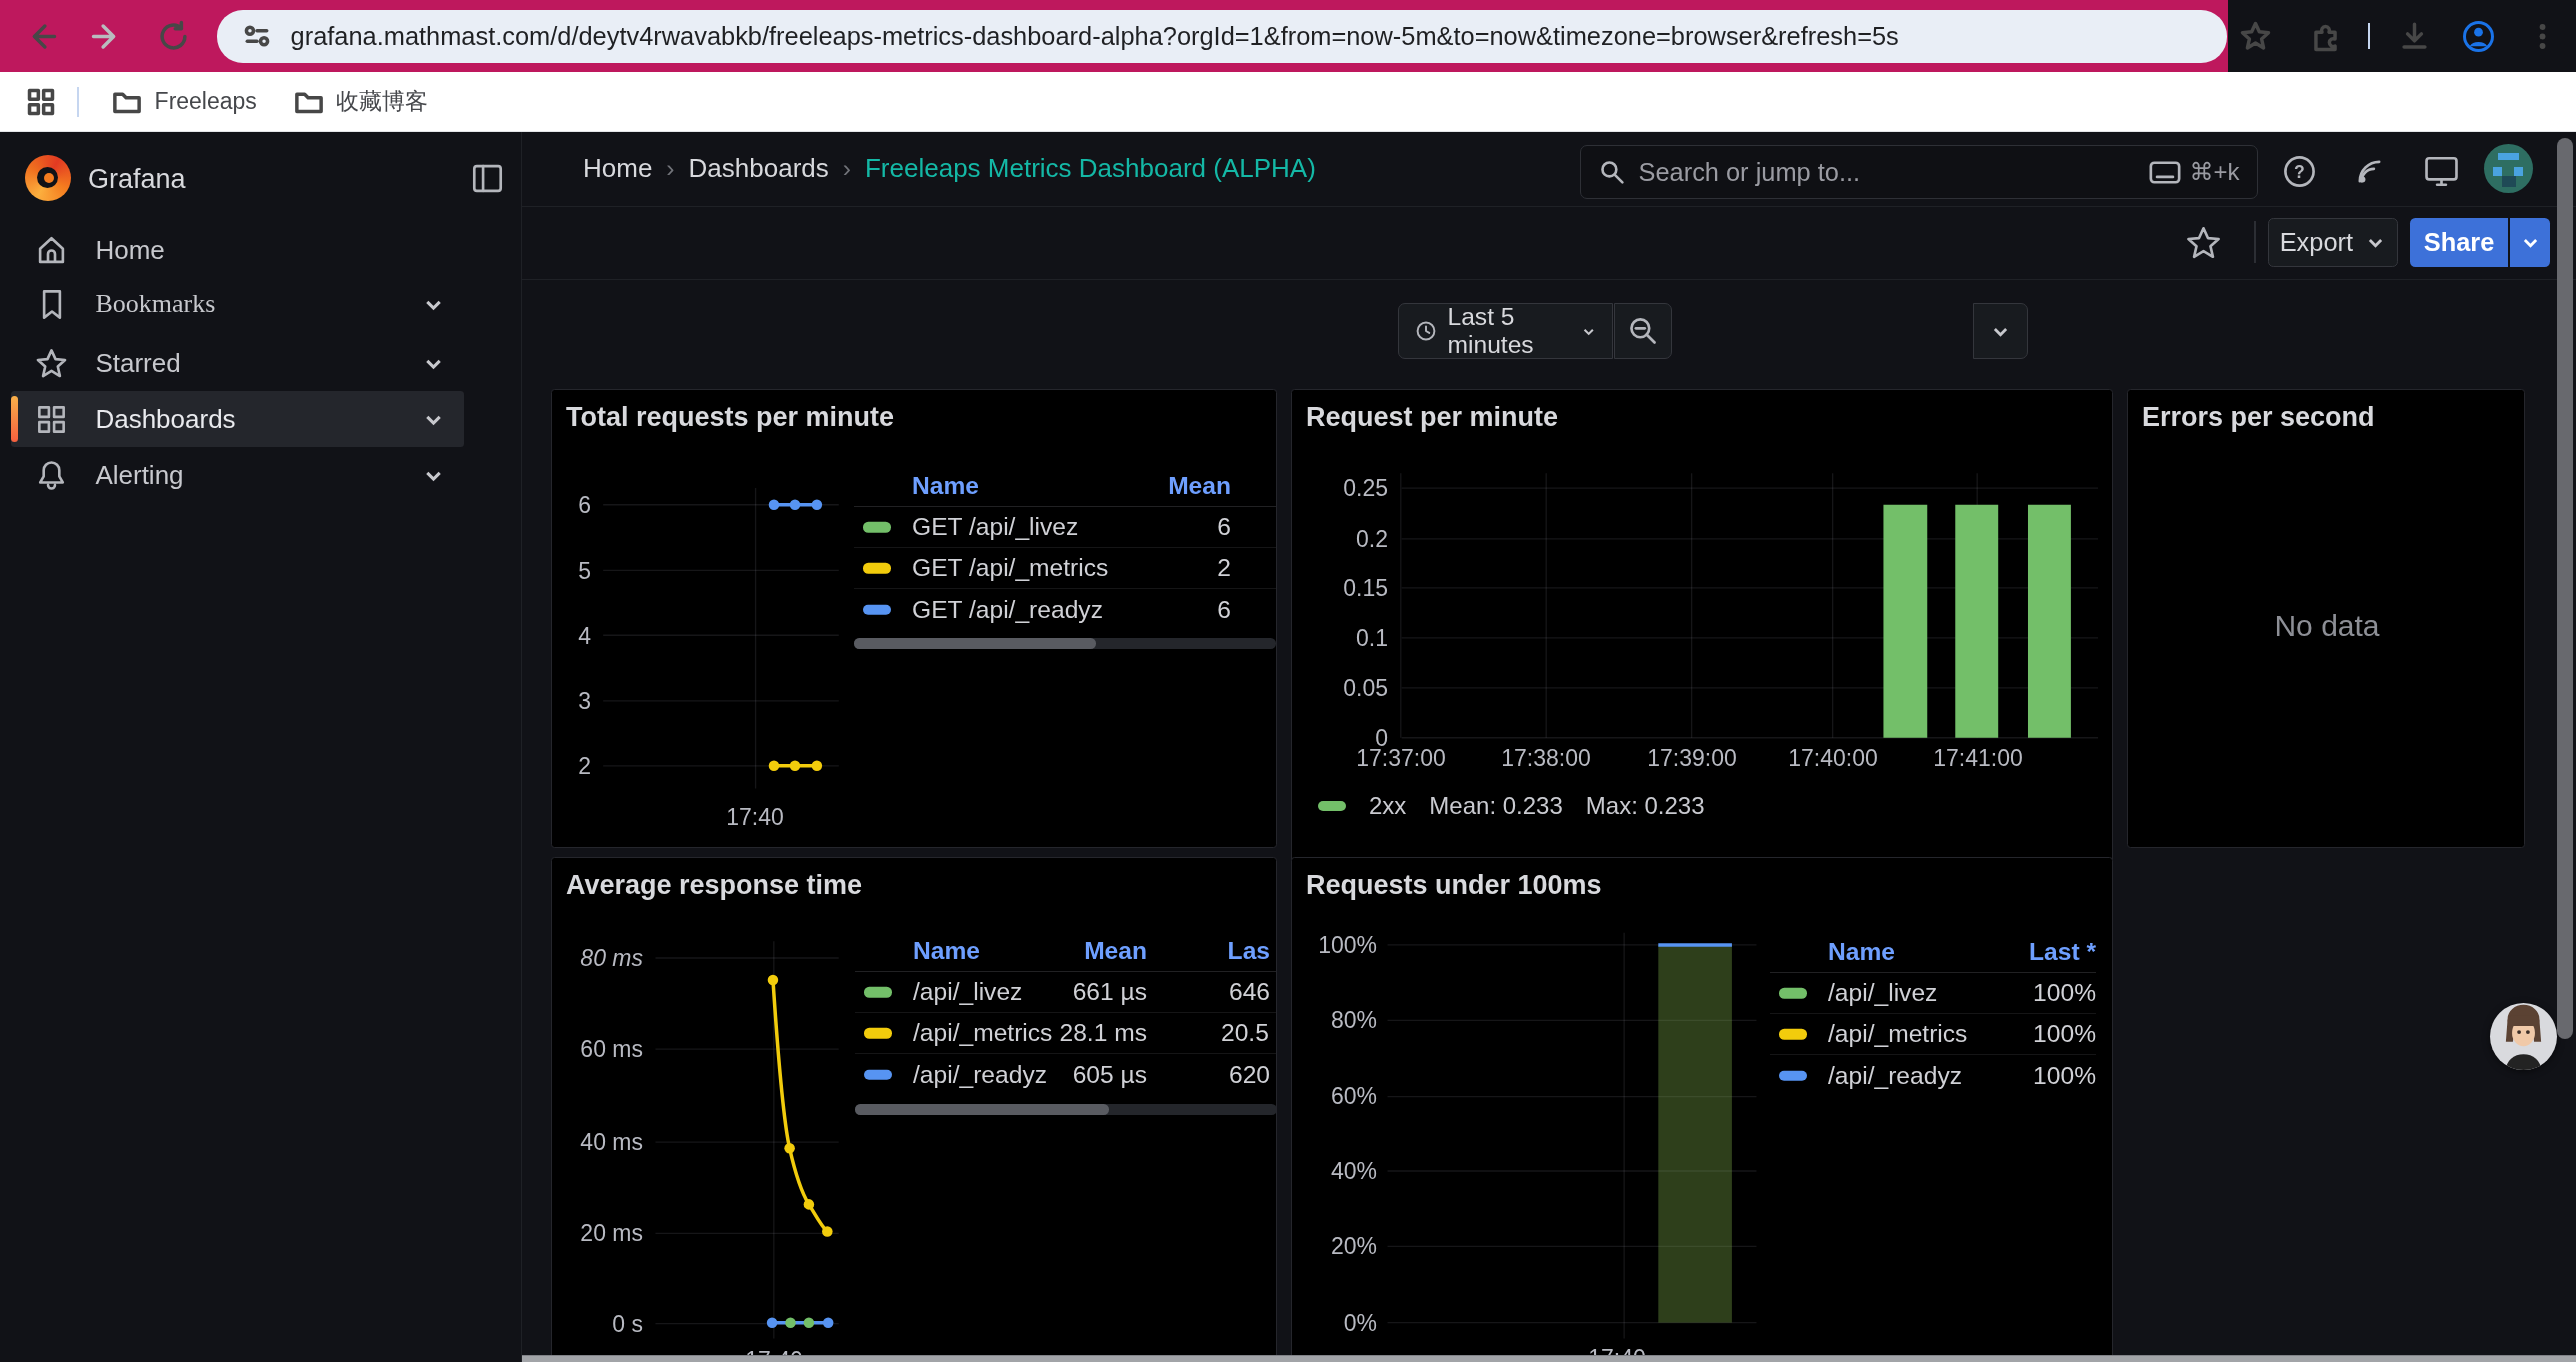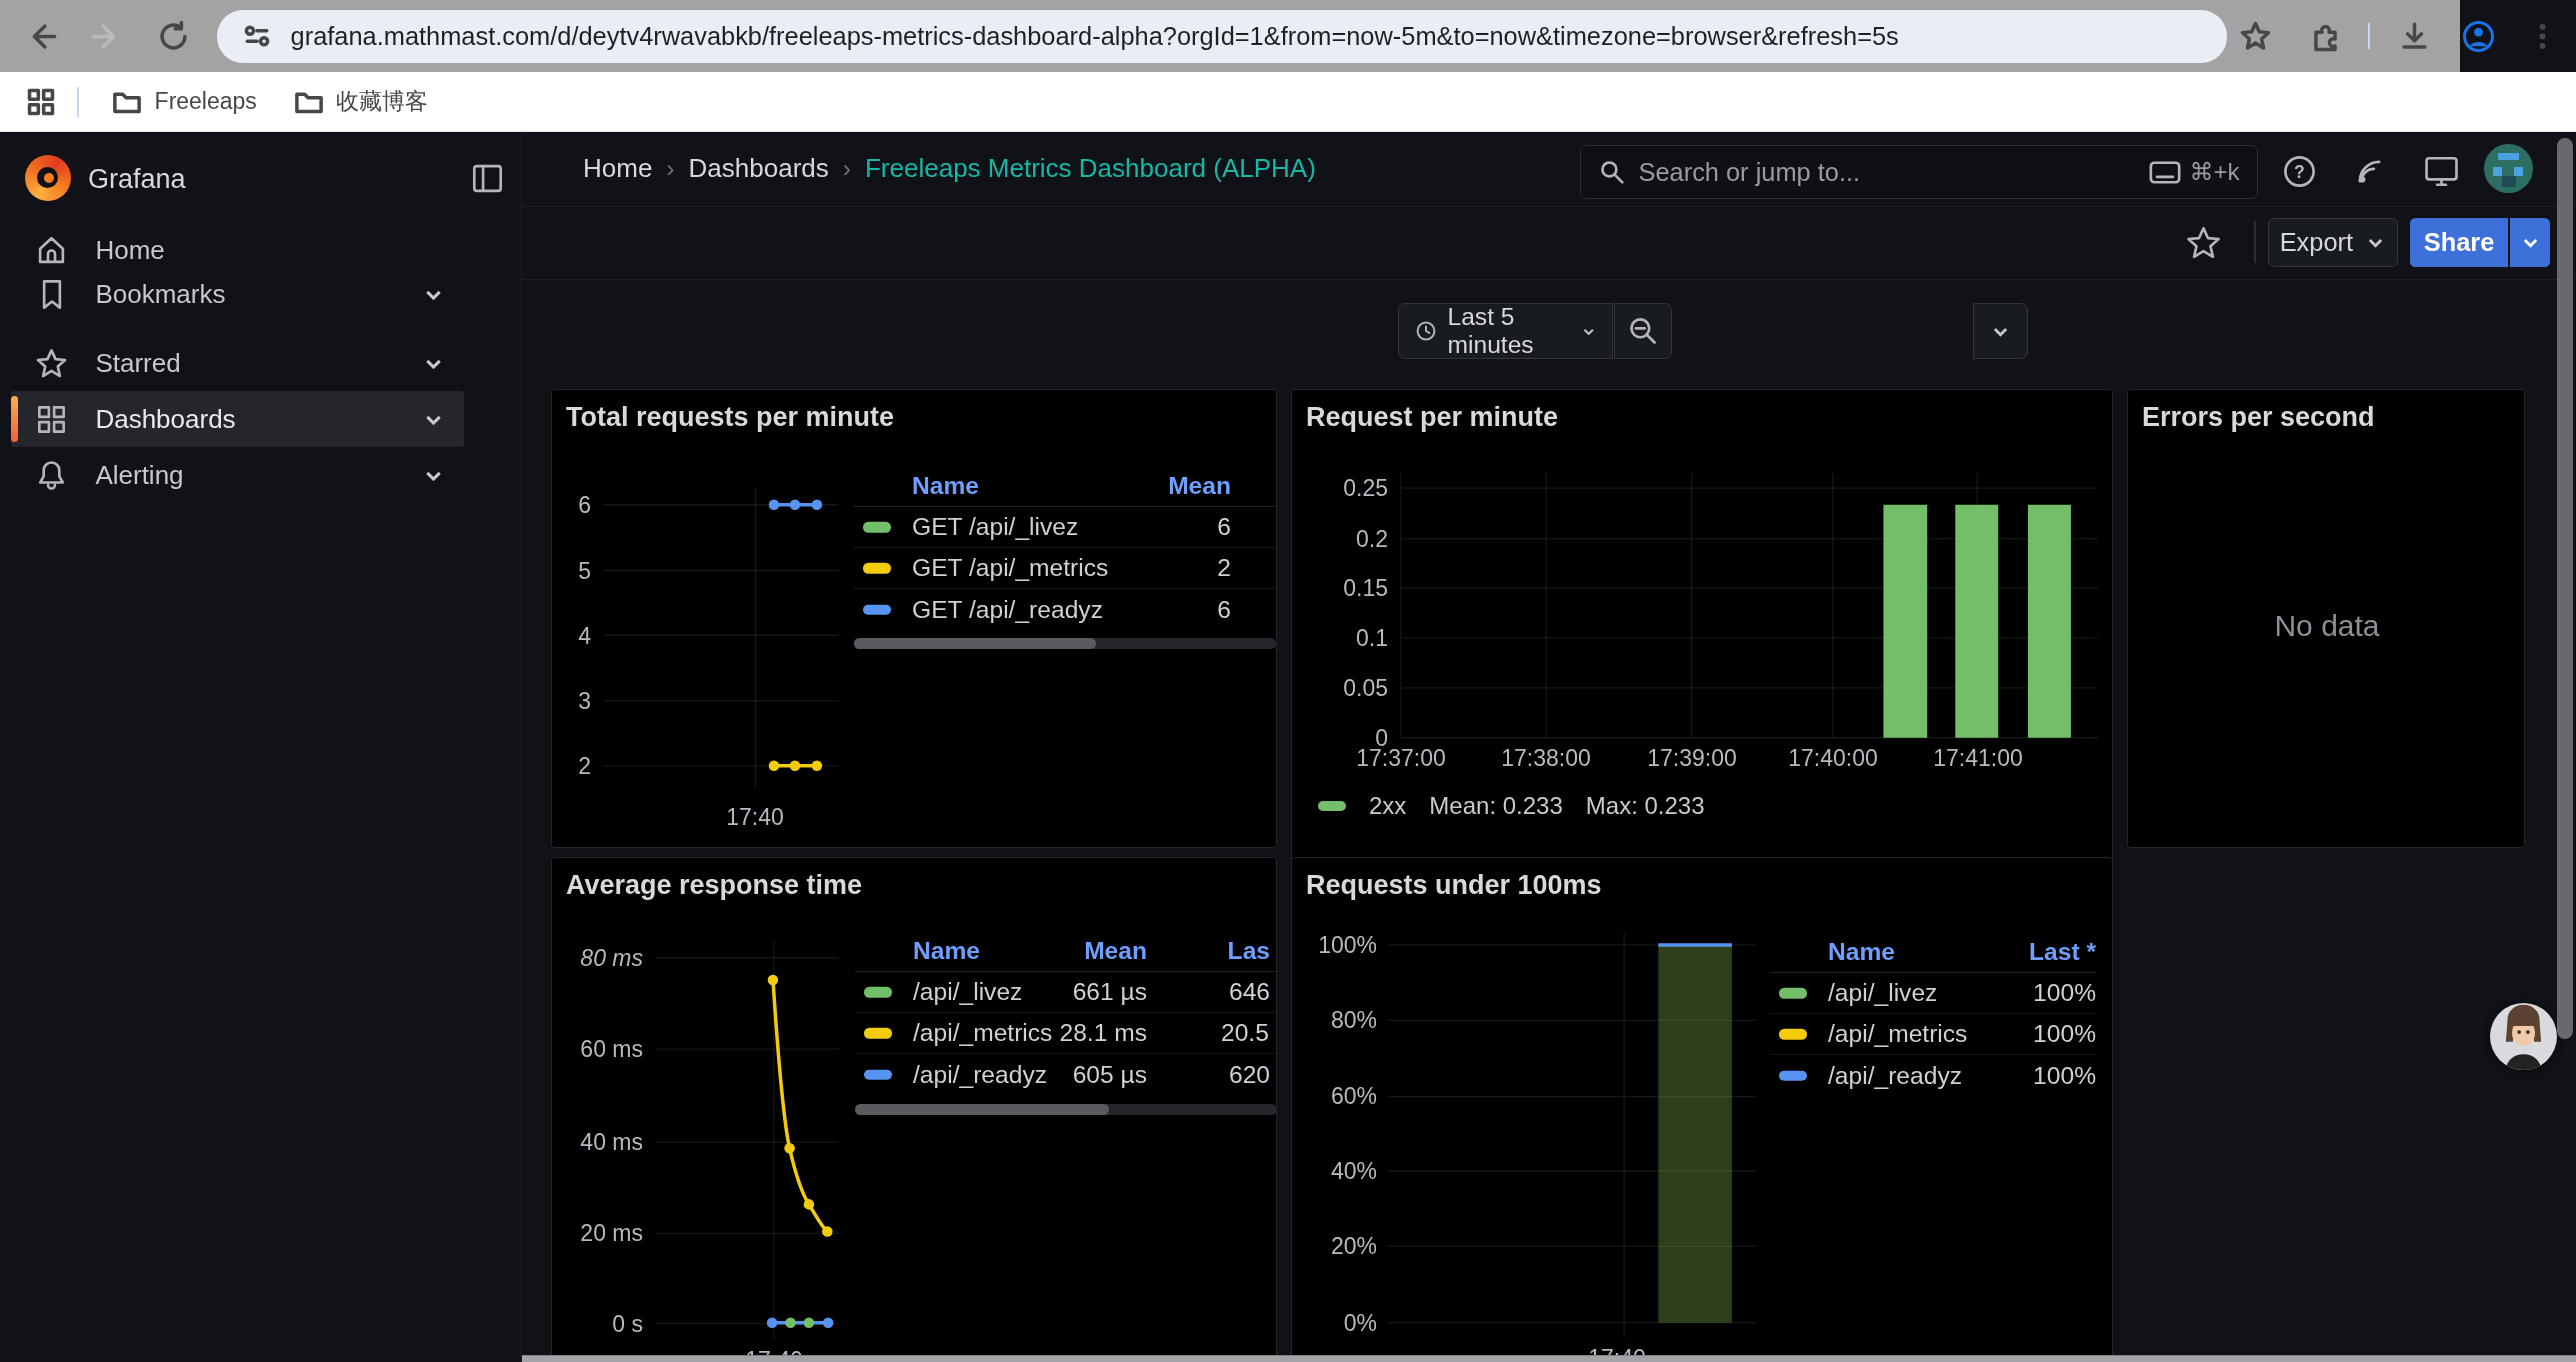--- a/index.html
+++ b/index.html
@@ -2,21 +2,21 @@
 <html style="font-size:14px"><head>
 <meta charset="utf-8">
 <style>
   * { margin:0; padding:0; box-sizing:border-box; }
   html,body { width:2576px; height:1363px; overflow:hidden; background:#111217;
               font-family:"Liberation Sans","DejaVu Sans",sans-serif; }
   .abs { position:absolute; }
   #stage { position:relative; width:2576px; height:1363px; }
 
   
-  #browser-toolbar { left:0; top:0; width:2460px; height:72px; background:#a3a3a3; }
+  #browser-toolbar { left:0; top:0; width:2228px; height:72px; background:#be185d; }
   .nav-ic { width:39px; height:39px; display:flex; align-items:center; justify-content:center; }
   #url-pill { left:217px; top:9.6px; width:2010px; height:53px; background:#e9eef6; border-radius:26px;
               display:flex; align-items:center; padding:0 24.6px; gap:19px; }
   #url-text { font-size:25.4px; color:#1f2023; white-space:nowrap; overflow:hidden; }
   #bookmarks-bar { left:0; top:72px; width:2576px; height:60px; background:#ffffff; border-bottom:0.9px solid #e3e5e8;
                    display:flex; align-items:center; gap:12.3px; padding:0 26px; }
   .bm-item { display:flex; align-items:center; gap:12.3px; font-size:23px; color:#45474b; padding:7px 12.3px; border-radius:17.5px; }
   .bm-sep { width:1.8px; height:30px; background:#c6d6f0; margin:0 8.8px; }
 
   
@@ -185,21 +185,21 @@
       </div>
 
       <div class="nav-item" style="top:90px;">
         <span class="ni-ic">
           <svg width="35" height="35" viewBox="0 0 40 40">
               <path class="icon-stroke" d="M7 18 L20 6 L33 18 V33 H7 z M16 33 v-9 a4 4 0 0 1 8 0 v9"></path>
             </svg>
         </span>
         <span class="ni-label">Home</span>
       </div>
-      <div class="nav-item" style="top:134px;">
+      <div class="nav-item" style="top:144px;font-family:Liberation Serif, serif;">
         <span class="ni-ic">
           <svg width="32" height="35" viewBox="0 0 36 40">
               <path class="icon-stroke" d="M9 5 h18 v30 l-9 -7 -9 7 z"></path>
             </svg>
         </span>
         <span class="ni-label">Bookmarks</span>
         <svg class="ni-chev" width="23" height="23" viewBox="0 0 26 26">
             <polyline class="chev" points="6,10 13,17 20,10"></polyline>
           </svg>
       </div>

